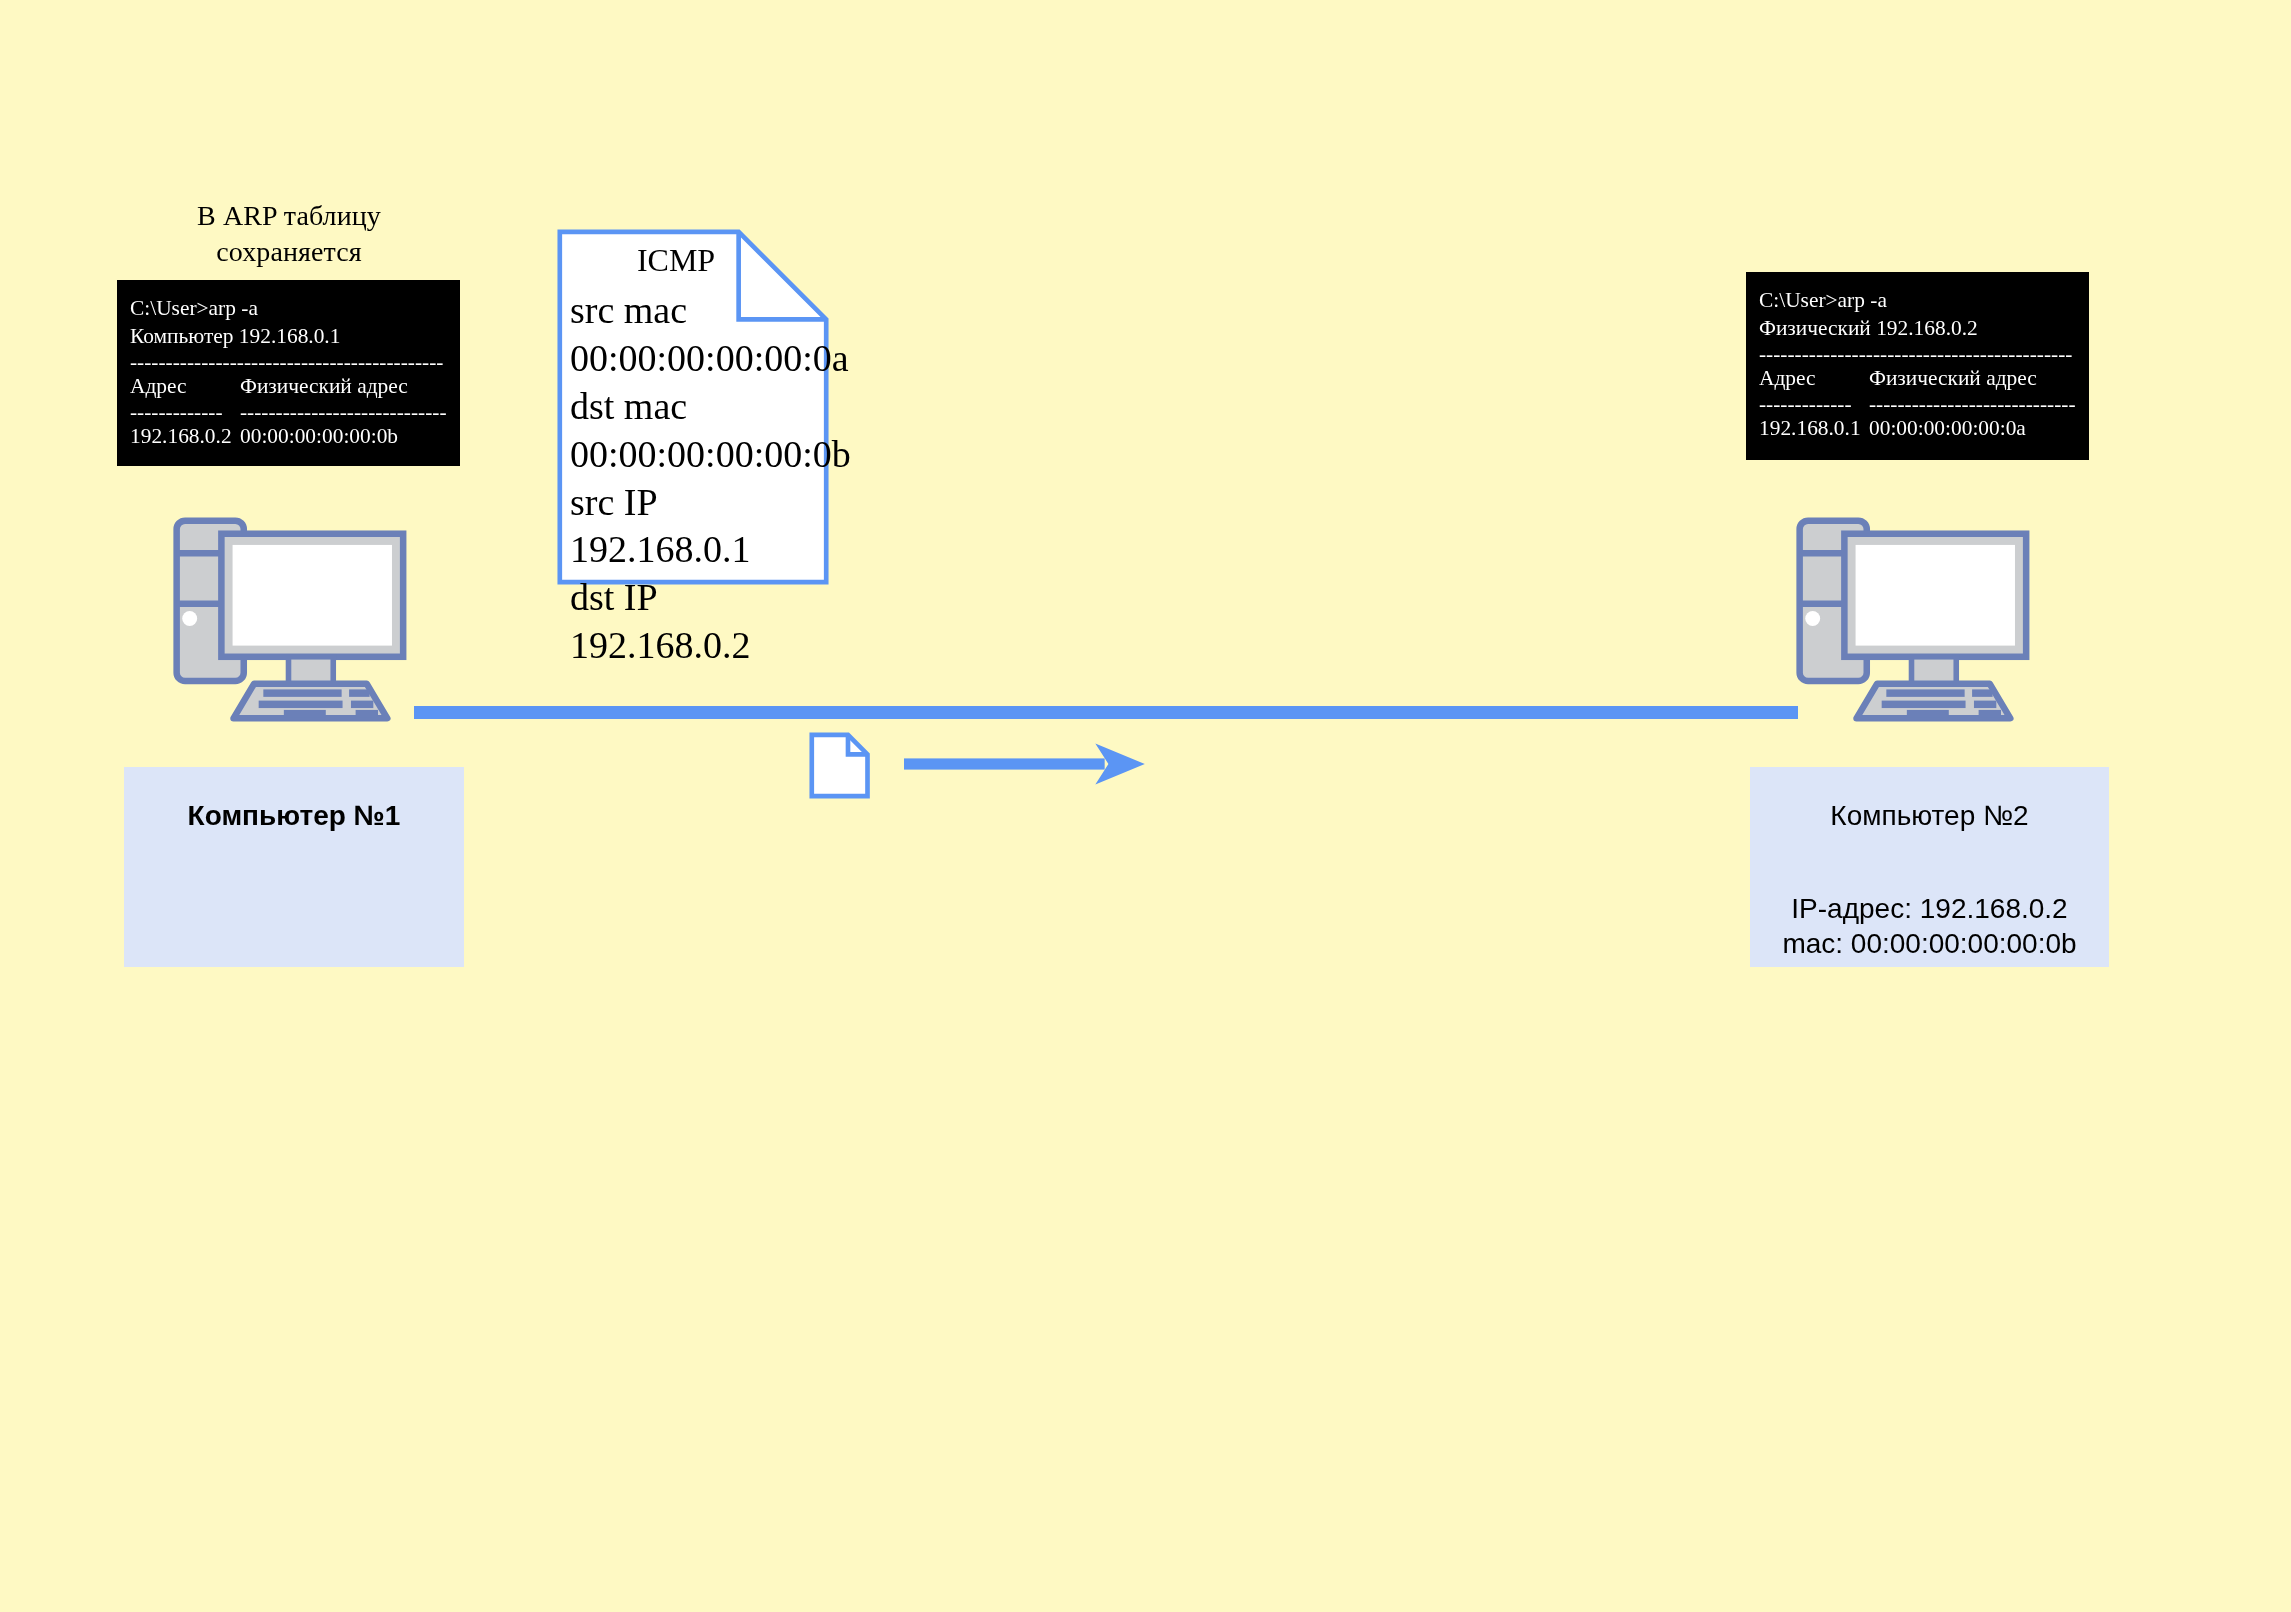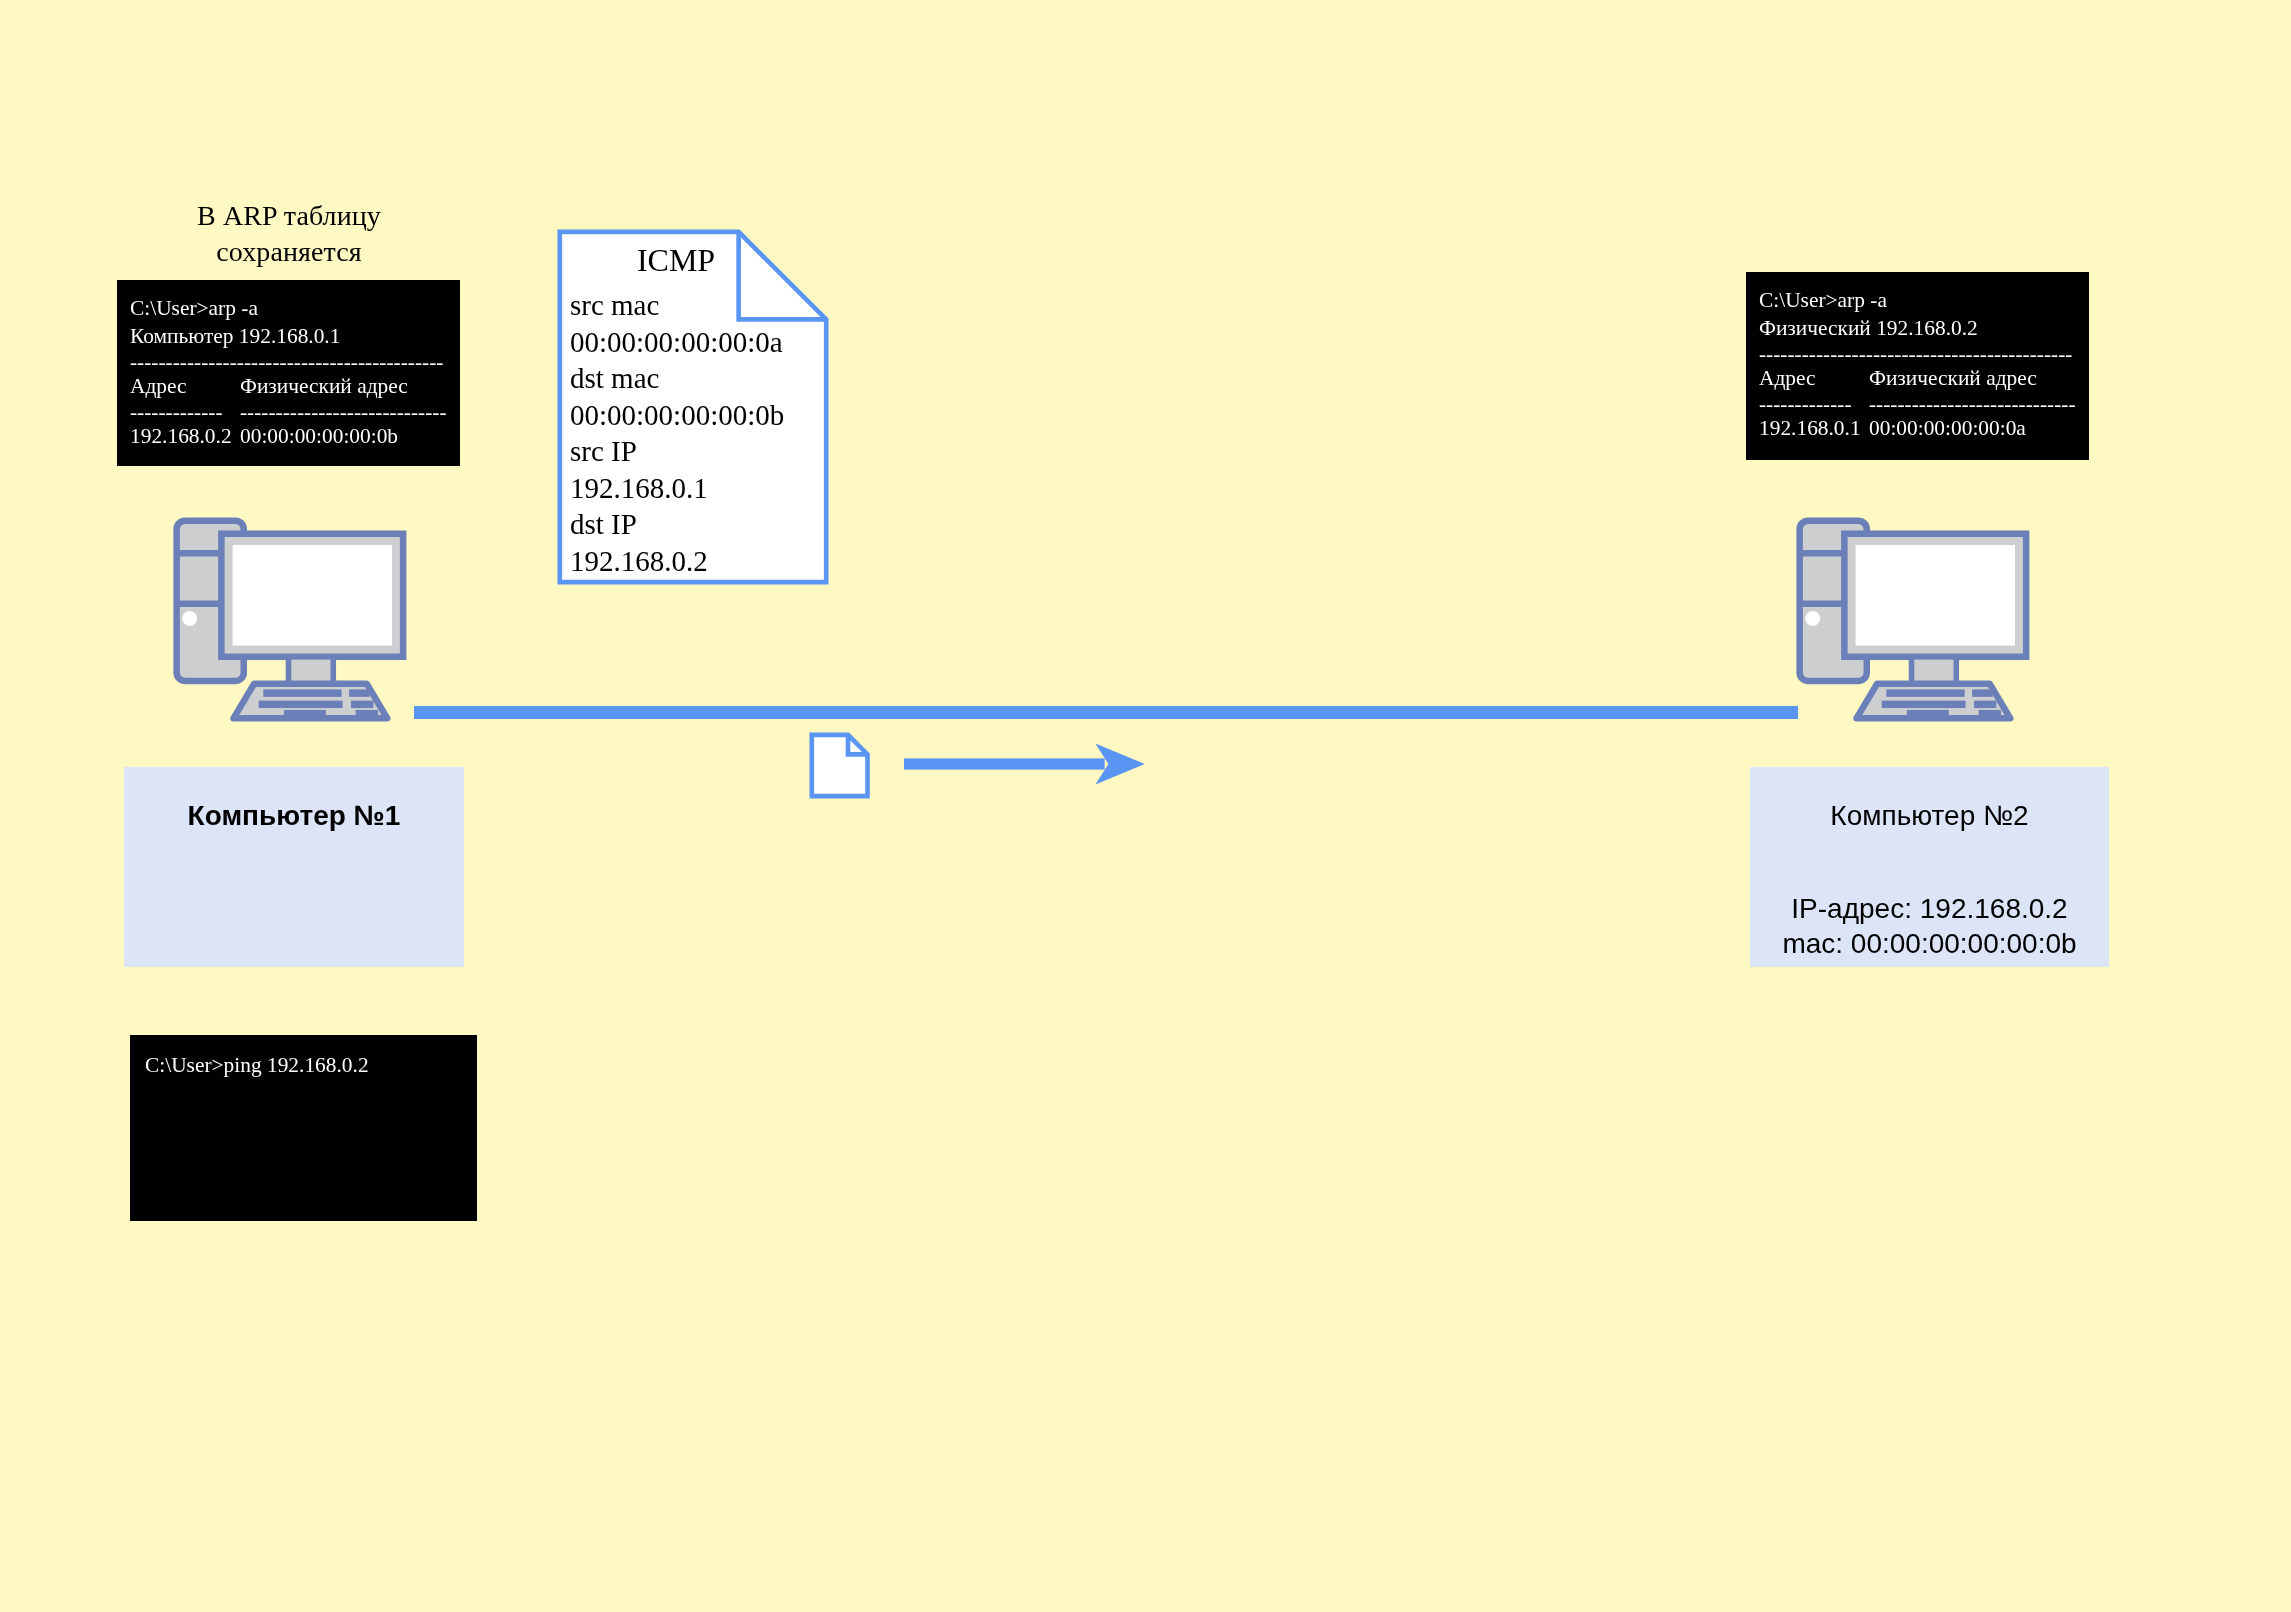--- a/index.html
+++ b/index.html
@@ -78,21 +78,21 @@
     font-family: "Liberation Serif", "DejaVu Serif", serif;
     font-size: 32px;
     color: #000000;
   }
   .icmp-body {
     position: absolute;
     left: 13px;
     top: 58px;
     width: 259px;
     font-family: "Liberation Serif", "DejaVu Serif", serif;
-    font-size: 29px;
+    font-size: 38px;
     line-height: 1.26;
     color: #000000;
     white-space: pre-line;
   }
 
   
   .panel {
     position: absolute;
     background: #dce5f8;
     box-sizing: border-box;
@@ -221,18 +221,15 @@
   <div class="panel" style="left:124px; top:767px; width:340px; height:200px;font-weight:bold;">
     <div class="panel-title">Компьютер №1</div>
   </div>
 
   <div class="panel" style="left:1750px; top:767px; width:359px; height:200px;">
     <div class="panel-title">Компьютер №2</div>
     <div class="panel-lines">IP-адрес: 192.168.0.2
 mac: 00:00:00:00:00:0b</div>
   </div>
 
-  <div class="terminal" style="left:130px; top:1035px; width:347px; height:186px; padding:17px 0 0 15px;">
-    <span class="tline">C:\User&gt;ping 192.168.0.2</span>
-  </div>
 
 </div>
 
 
 </body></html>

